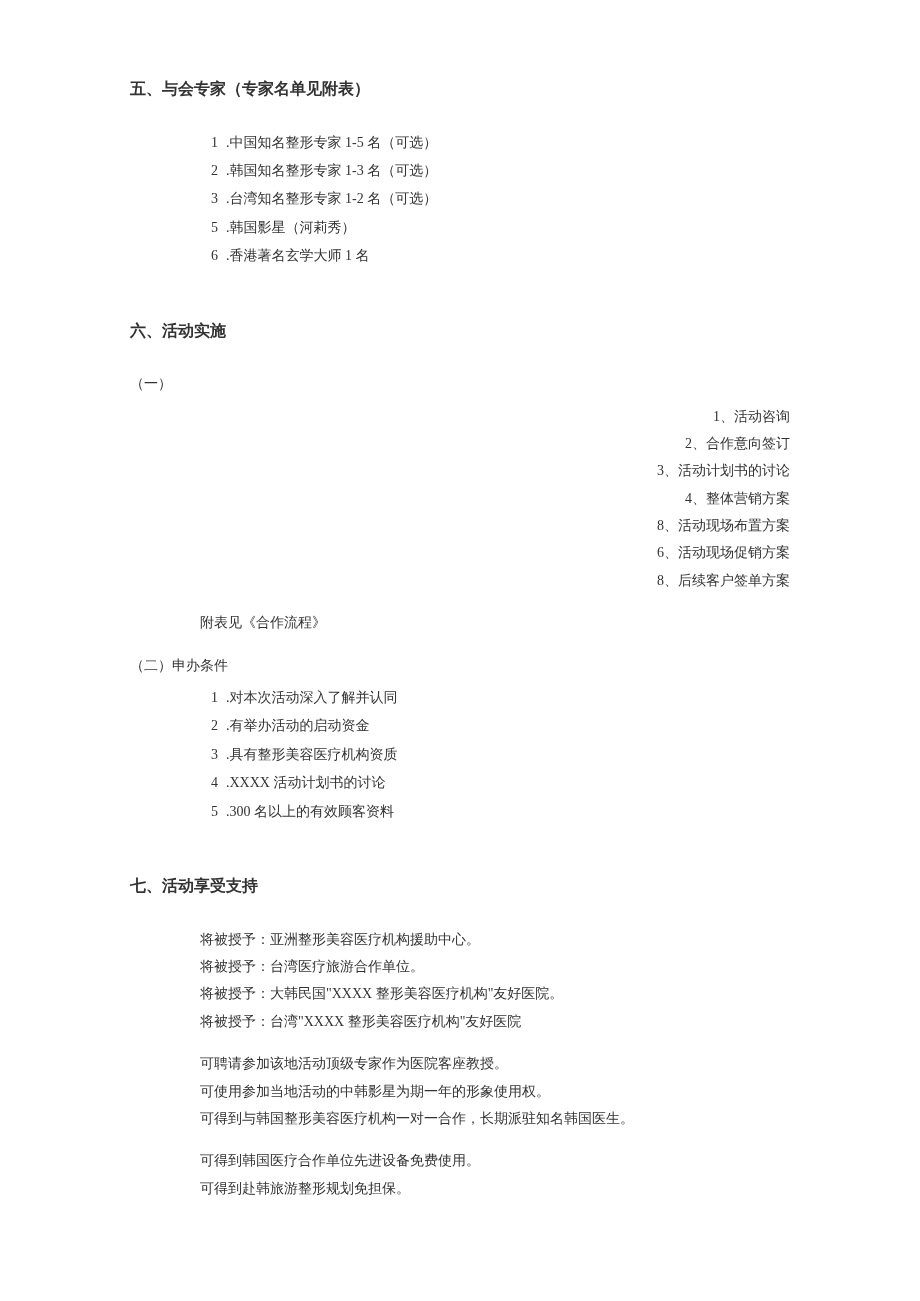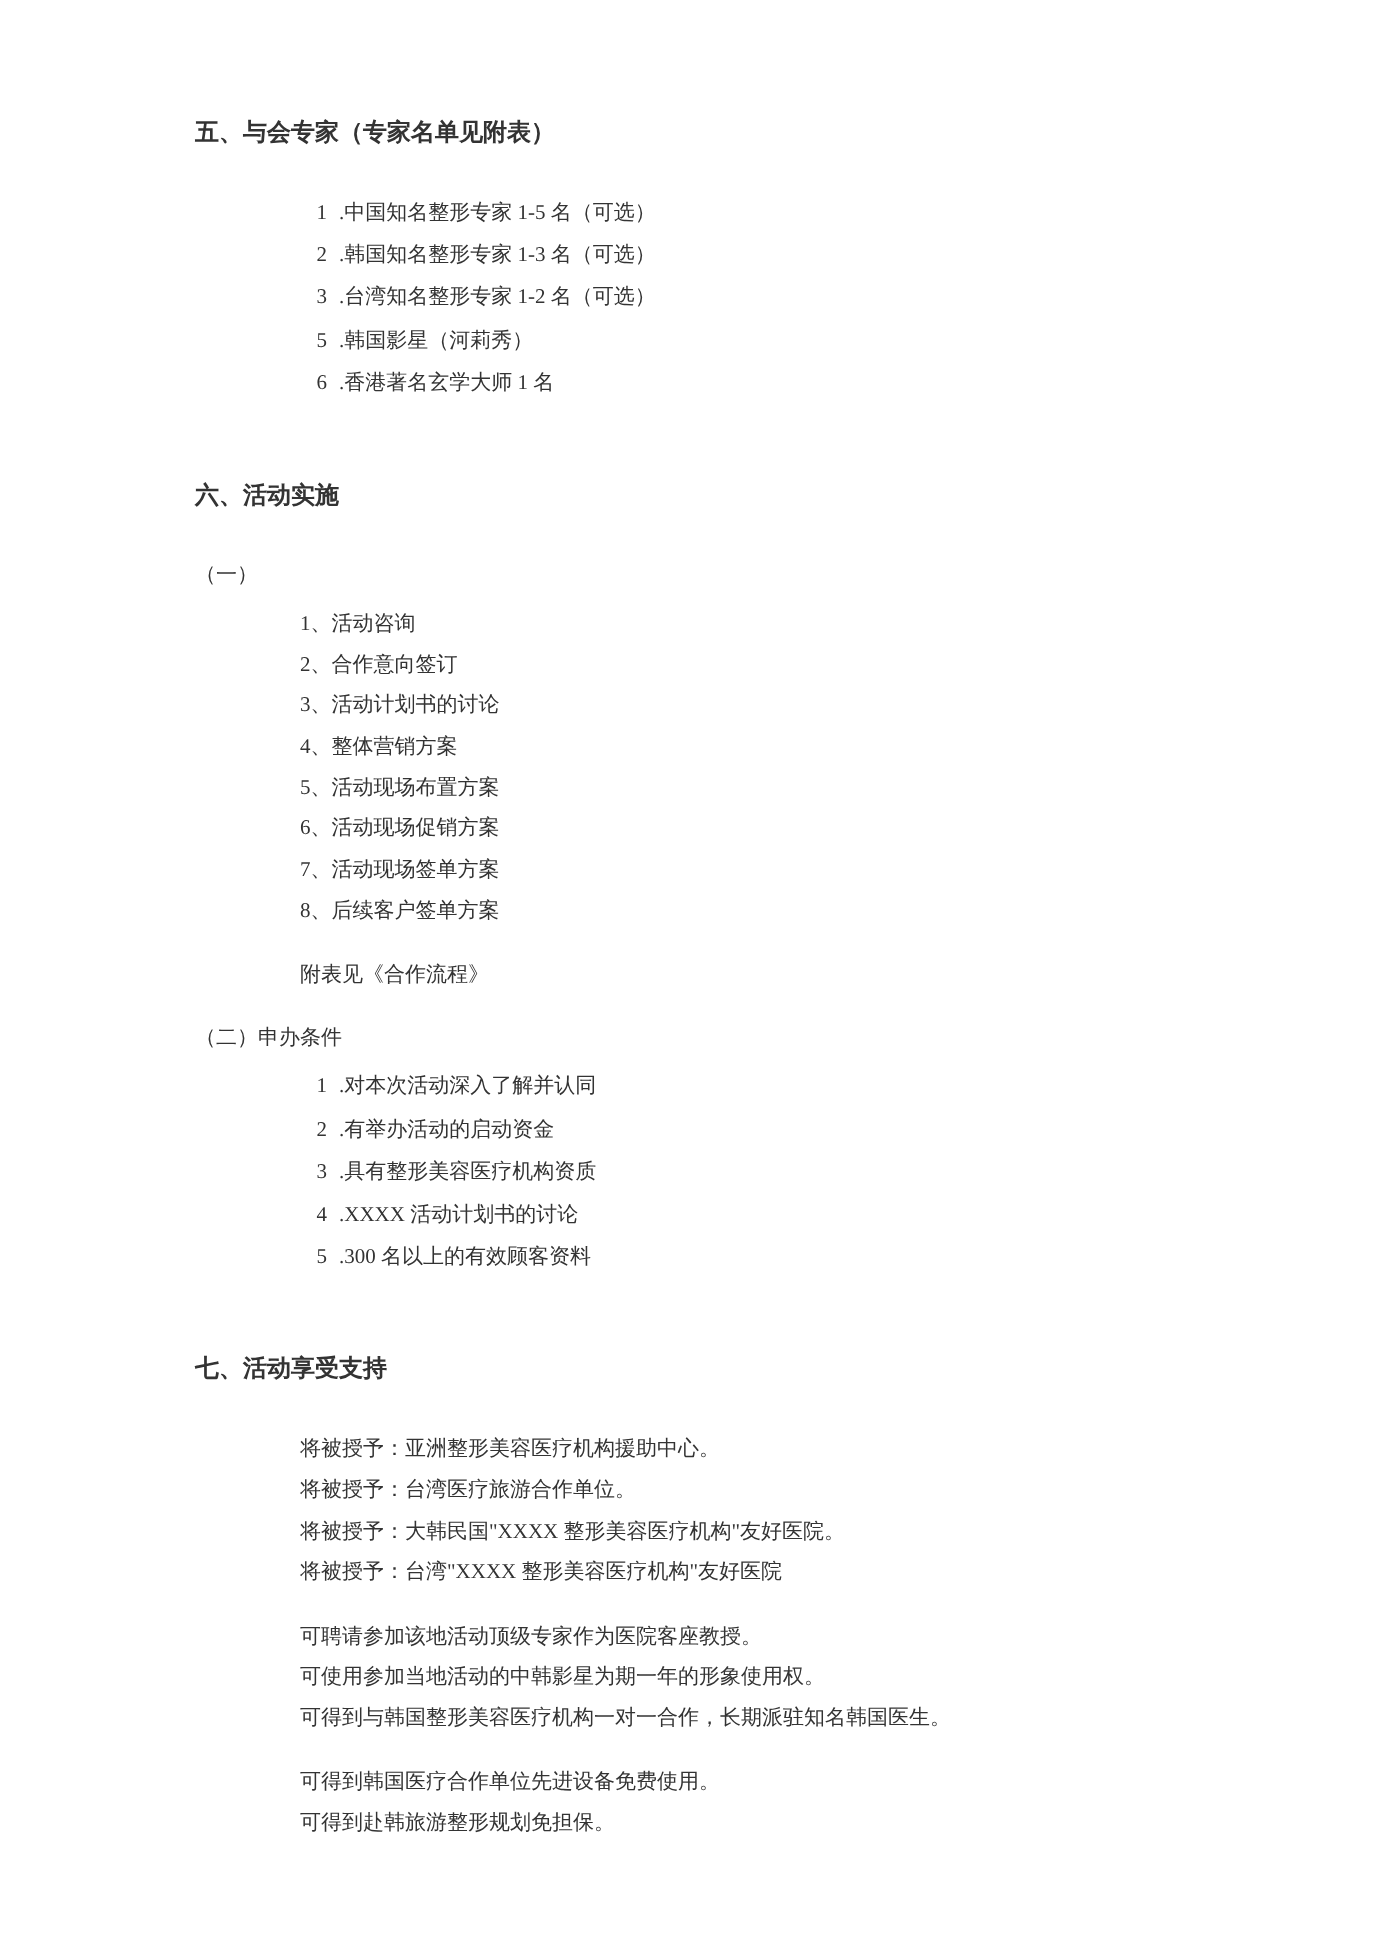--- a/index.html
+++ b/index.html
@@ -42,20 +42,21 @@
       margin-left: 0px;
       margin-bottom: 10px;
     }
     .sub-list {
       margin-left: 70px;
       margin-bottom: 20px;
     }
     .sub-list li {
       list-style: none;
       margin-bottom: 5px;
+      text-align: right;
     }
     .note {
       margin-left: 70px;
       margin-bottom: 20px;
     }
     .cond-list {
       margin-left: 70px;
     }
     .cond-list li {
       list-style: none;
@@ -88,23 +89,22 @@
 </ul>
 
 <h2 class="heading with-top">六、活动实施</h2>
 
 <div class="sub-heading">（一）</div>
 <ul class="sub-list">
   <li>1、活动咨询</li>
   <li>2、合作意向签订</li>
   <li>3、活动计划书的讨论</li>
   <li>4、整体营销方案</li>
-  <li>5、活动现场布置方案</li>
+  <li>8、活动现场布置方案</li>
   <li>6、活动现场促销方案</li>
-  <li>7、活动现场签单方案</li>
   <li>8、后续客户签单方案</li>
 </ul>
 <div class="note">附表见《合作流程》</div>
 
 <div class="sub-heading">（二）申办条件</div>
 <ul class="cond-list">
   <li><span class="num">1</span><span>.对本次活动深入了解并认同</span></li>
   <li><span class="num">2</span><span>.有举办活动的启动资金</span></li>
   <li><span class="num">3</span><span>.具有整形美容医疗机构资质</span></li>
   <li><span class="num">4</span><span>.XXXX 活动计划书的讨论</span></li>

